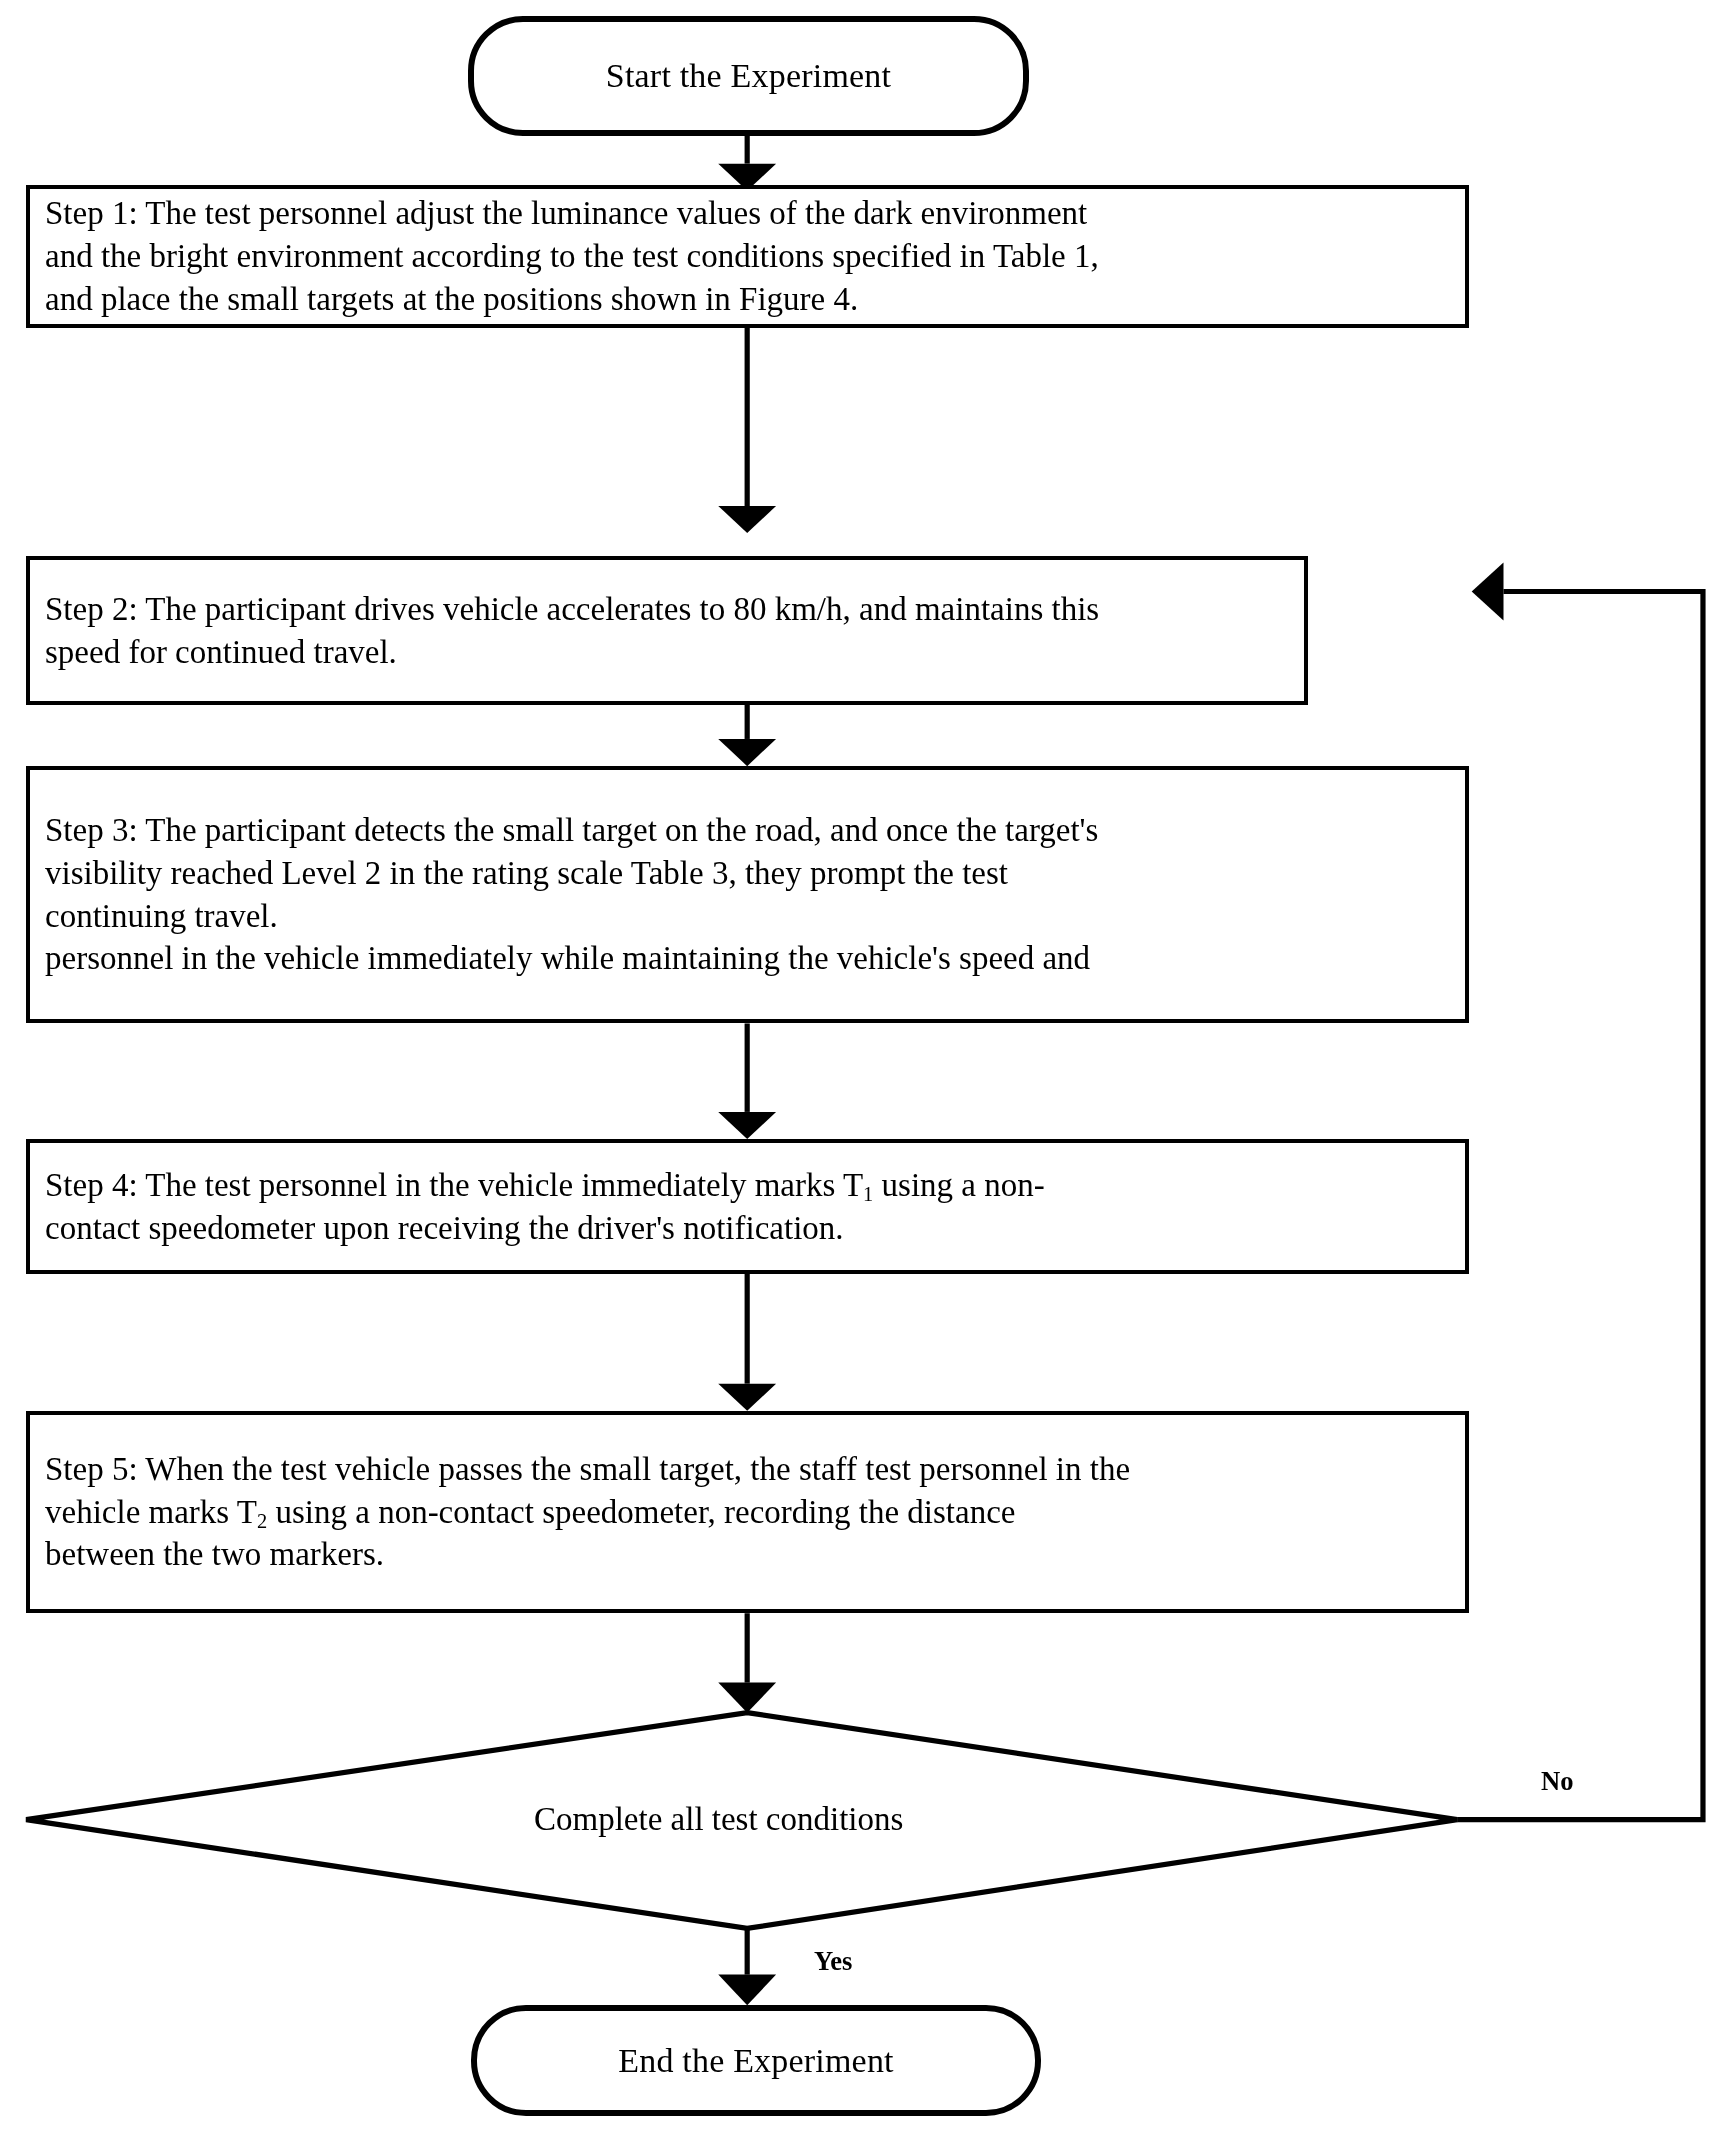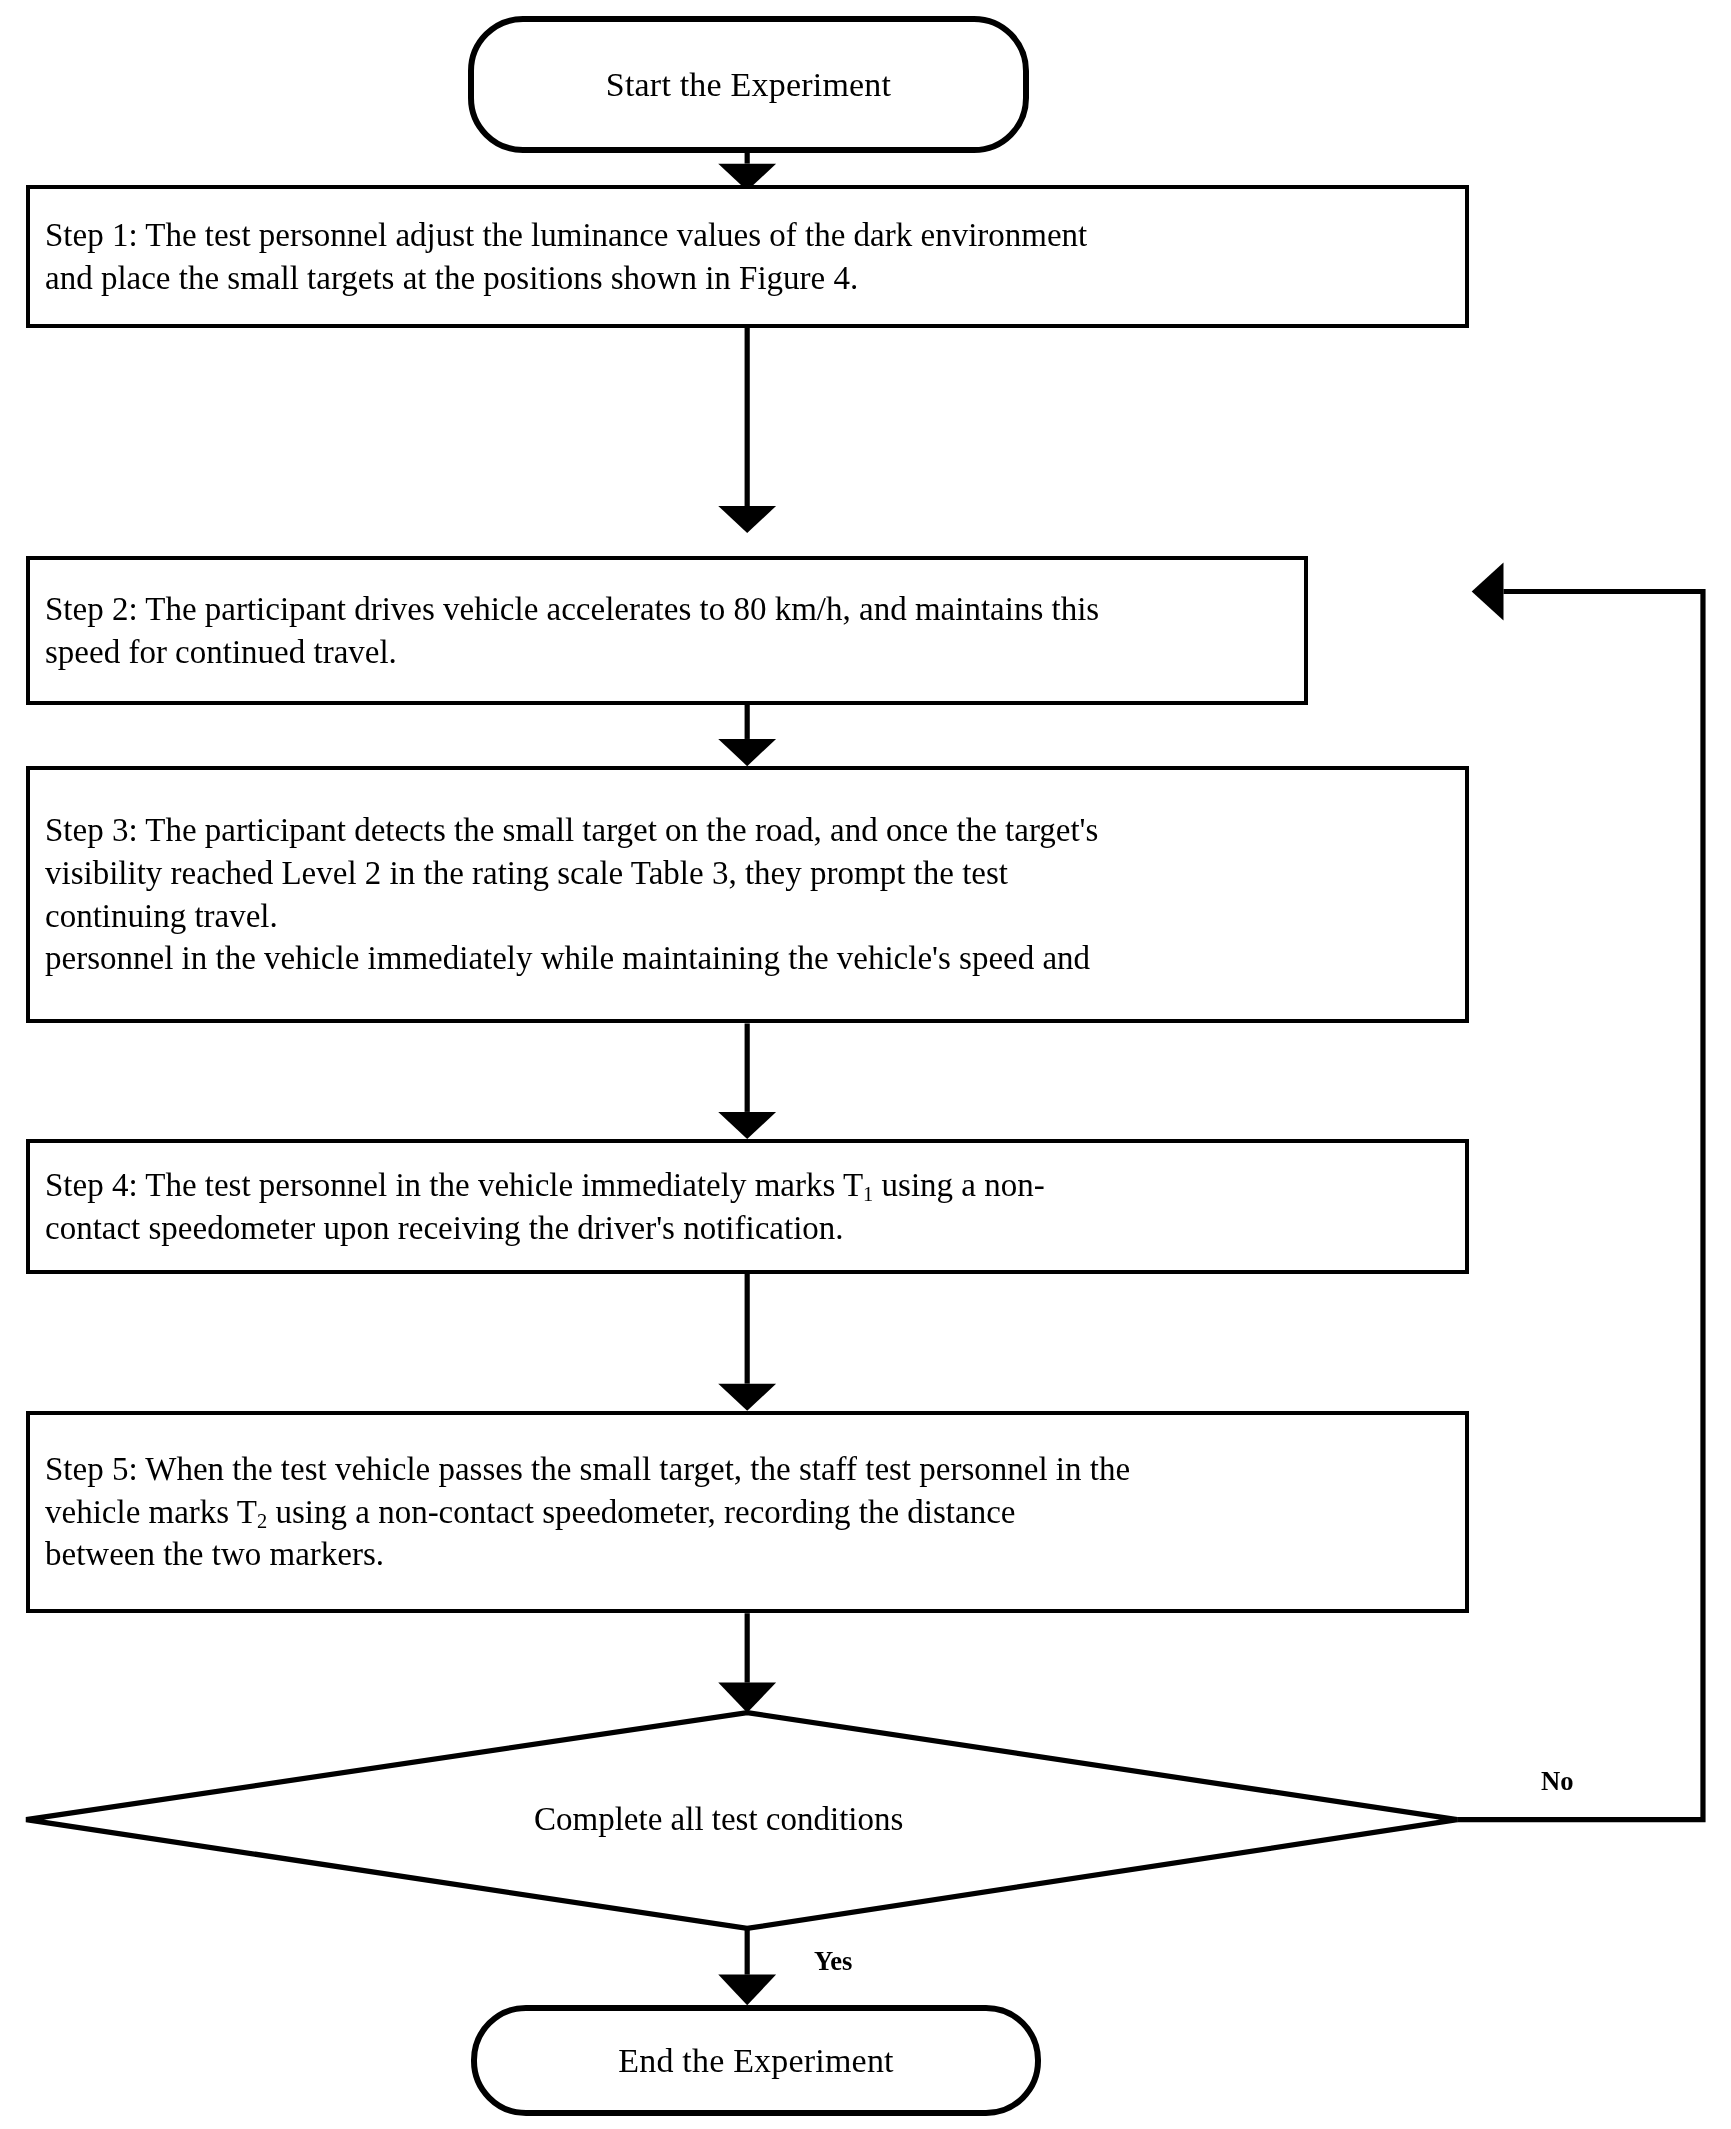--- a/index.html
+++ b/index.html
@@ -129,27 +129,28 @@
     </g>
 
     <g>
       <polyline points="2520,3147 2945,3147 2945,1023 2600,1023" fill="none" stroke="#000000" stroke-width="9"></polyline>
       <polygon points="2600,973 2600,1073 2545,1023" fill="#000000"></polygon>
     </g>
 
     <polygon points="1292,2962 2520,3147 1292,3335 45,3147" fill="#ffffff" stroke="#000000" stroke-width="9"></polygon>
   </svg>
 
-  <div class="terminator" style="left:468px; top:16px; width:561px; height:137px;">
+  <div class="terminator" style="left:468px; top:16px; width:561px; height:120px;">
     <span class="node-text">Start the Experiment</span>
   </div>
 
   <div class="process" style="left:26px; top:185px; width:1443px; height:143px;">
     <div class="box-text">
       <div>Step 1: The test personnel adjust the luminance values of the dark environment</div>
+      <div>and the bright environment according to the test conditions specified in Table 1,</div>
       <div>and place the small targets at the positions shown in Figure 4.</div>
     </div>
   </div>
 
   <div class="process" style="left:26px; top:556px; width:1282px; height:149px;">
     <div class="box-text">
       <div>Step 2: The participant drives vehicle accelerates to 80 km/h, and maintains this</div>
       <div>speed for continued travel.</div>
     </div>
   </div>

